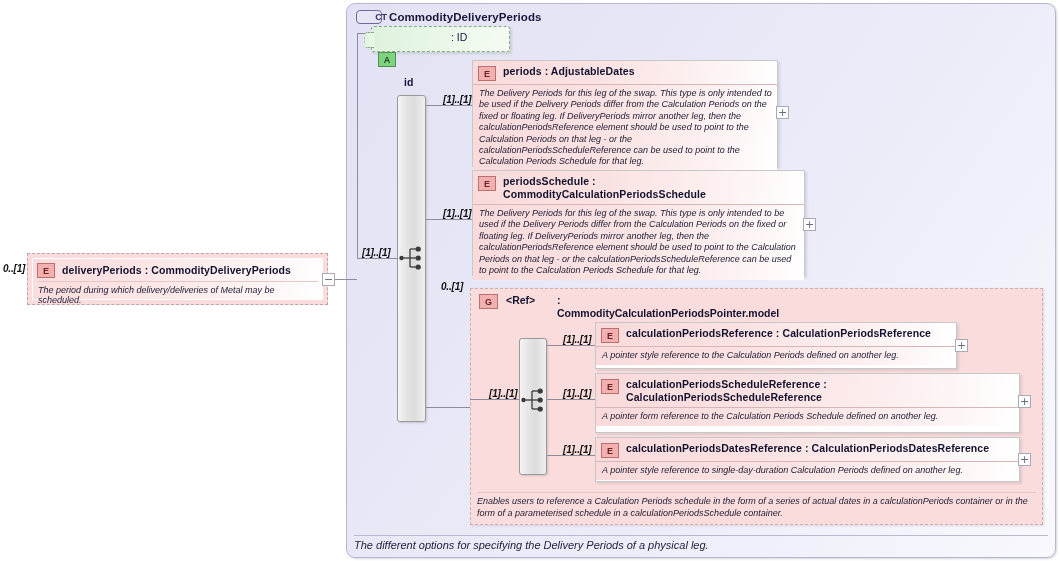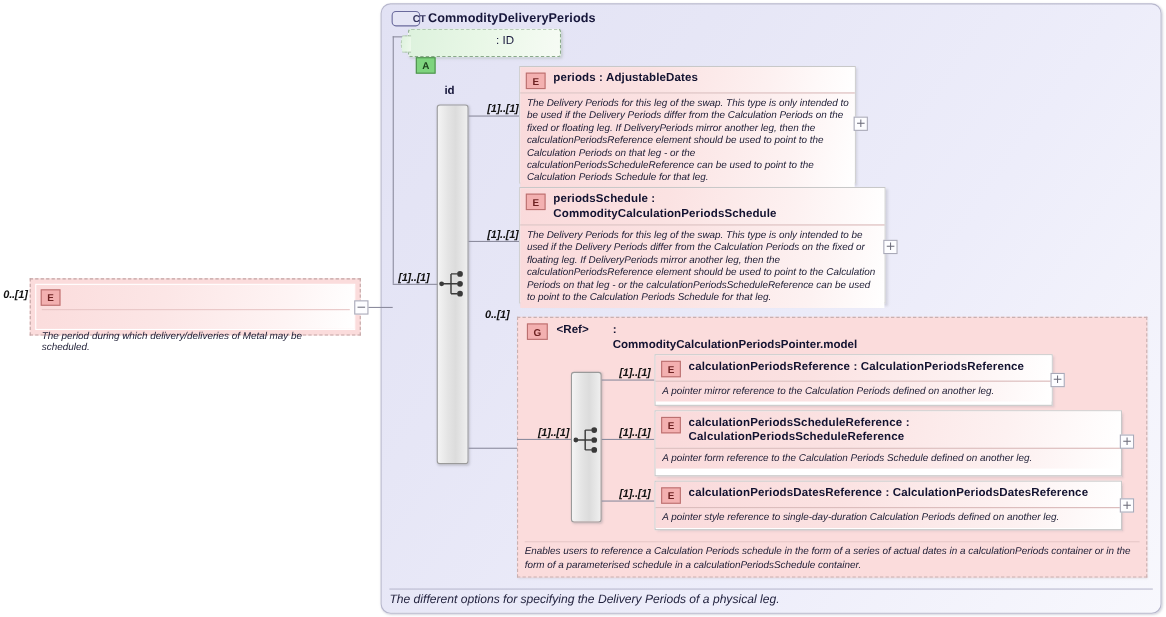--- a/index.html
+++ b/index.html
@@ -213,22 +213,23 @@
     </div>
     <div class="attr-type">: ID</div>
   </div>
 
   <div class="card" style="left:3px; top:263px;">0..[1]</div>
 
   <div class="src-box">
     <div class="el-inner-white" style="background:linear-gradient(100deg,#fbdcdc 0%, #fce6e6 40%, #fef4f4 78%, #ffffff 100%); border:1px solid #ffffff;">
       <div style="display:flex; align-items:center; gap:7px; padding:3px 5px 2px 4px;">
         <div class="badge-e">E</div>
+        <div class="el-title">deliveryPeriods  :  CommodityDeliveryPeriods</div>
       </div>
-      <div style="margin:1px 4px 0 5px; border-top:1px solid #e8c6c6; padding-top:18px; font-size:9px; font-style:italic; color:#1b1b33;">The period during which delivery/deliveries of Metal may be scheduled.</div>
+      <div style="margin:1px 4px 0 5px; border-top:1px solid #e8c6c6; padding-top:3px; font-size:9px; font-style:italic; color:#1b1b33;">The period during which delivery/deliveries of Metal may be scheduled.</div>
     </div>
   </div>
   <div class="expander" style="left:322px; top:273px;">
       <span>−</span>
     </div>
   <div class="abs" style="left:335px; top:279px; width:22px; height:0; border-top:1px solid #8c8c9e;"></div>
 
   <div class="card" style="left:362px; top:247px;">[1]..[1]</div>
   <div class="abs" style="left:357px; top:258px; width:41px; height:0; border-top:1px solid #8c8c9e;"></div>
 
@@ -301,21 +302,21 @@
     <circle cx="19.2" cy="23" r="2.6" fill="#3a3a3a"></circle>
   </svg>
 
   <div class="abs" style="left:547px; top:345px; width:48px; height:0; border-top:1px solid #8c8c9e;"></div>
   <div class="card" style="left:563px; top:334px;">[1]..[1]</div>
   <div class="el-box" style="left:595px; top:322px; width:362px; height:47px;">
     <div class="el-head">
       <div class="badge-e">E</div>
       <div class="el-title">calculationPeriodsReference  :  CalculationPeriodsReference</div>
     </div>
-    <div class="el-doc">A pointer mirror reference to the Calculation Periods defined on another leg.</div>
+    <div class="el-doc">A pointer style reference to the Calculation Periods defined on another leg.</div>
   </div>
   <div class="expander" style="left:955px; top:339px;">
       <span>+</span>
     </div>
 
   <div class="abs" style="left:547px; top:399px; width:48px; height:0; border-top:1px solid #8c8c9e;"></div>
   <div class="card" style="left:563px; top:388px;">[1]..[1]</div>
   <div class="el-box" style="left:595px; top:373px; width:425px; height:60px;">
     <div class="el-head">
       <div class="badge-e">E</div>

